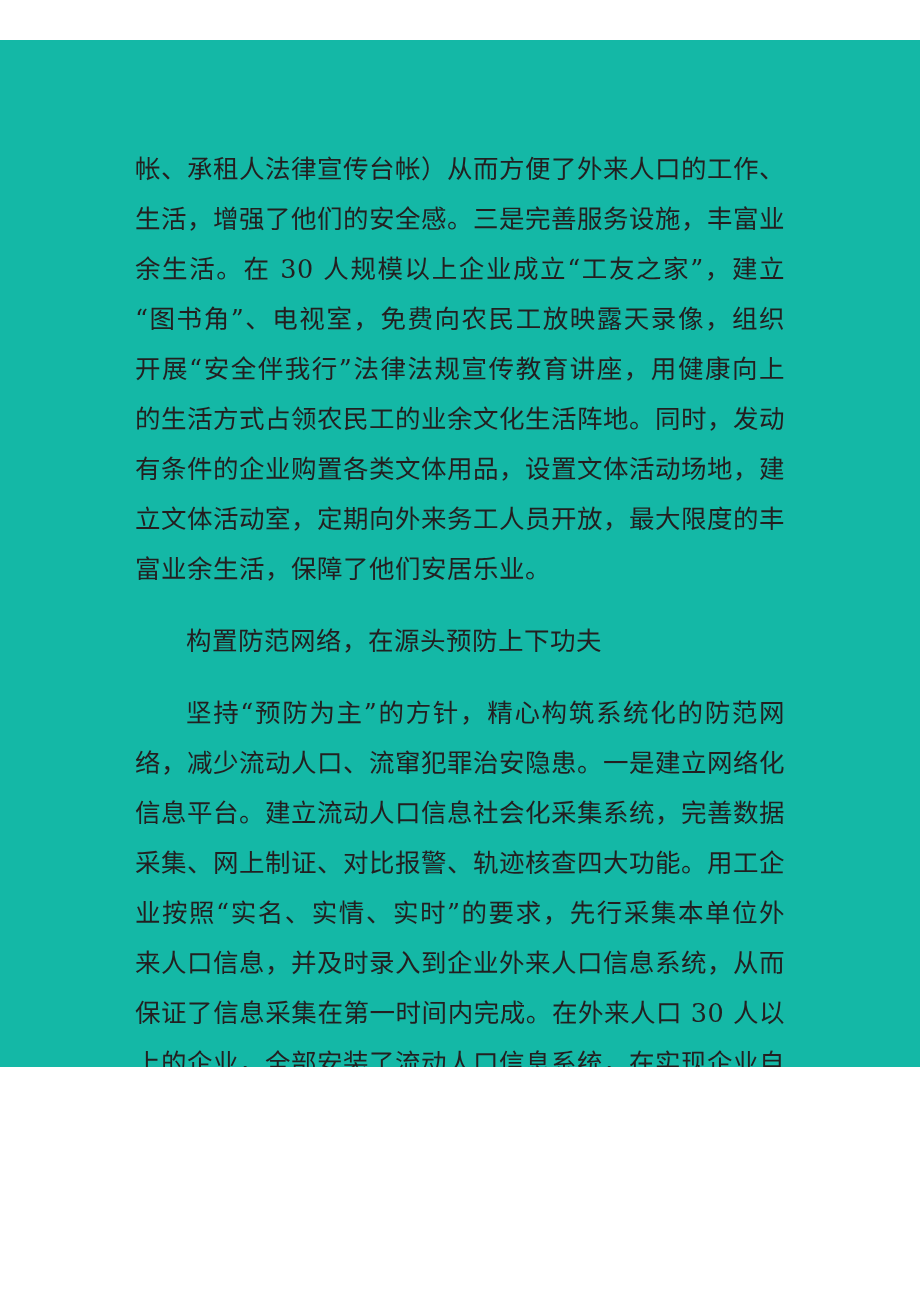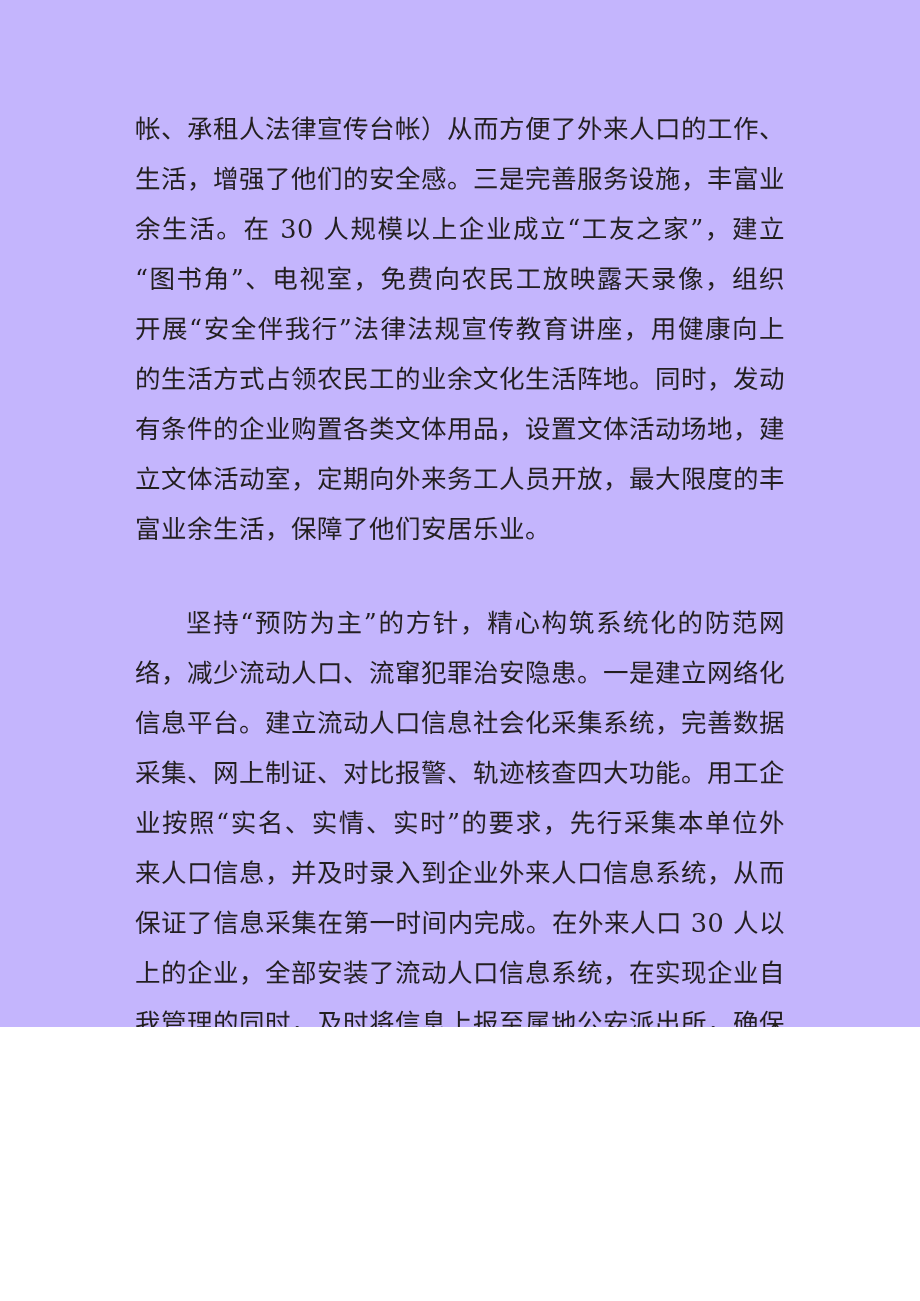--- a/index.html
+++ b/index.html
@@ -10,23 +10,24 @@
   }
 
   body {
     font-family: "DejaVu Sans", "Liberation Sans", sans-serif;
   }
 
   .page {
     position: relative;
     width: 920px;
     height: 1027px;
-    background: #c4b5fd;
+    background: #14b8a6;
     overflow: hidden;
     box-sizing: border-box;
+    margin-top: 40px;
   }
 
   .doc-body {
     position: absolute;
     left: 135px;
     top: 104px;
     width: 650px;
   }
 
   
@@ -76,19 +77,20 @@
 </head>
 <body>
 
 <div class="page">
   <div class="doc-body">
 
     <p class="para continuation">帐、承租人法律宣传台帐）从而方便了外来人口的工作、生活，增强了他们的安全感。三是完善服务设施，丰富业余生活。在 30 人规模以上企业成立“工友之家”，建立“图书角”、电视室，免费向农民工放映露天录像，组织开展“安全伴我行”法律法规宣传教育讲座，用健康向上的生活方式占领农民工的业余文化生活阵地。同时，发动有条件的企业购置各类文体用品，设置文体活动场地，建立文体活动室，定期向外来务工人员开放，最大限度的丰富业余生活，保障了他们安居乐业。</p>
 
     <div class="heading-gap"></div>
 
+    <h2 class="heading">构置防范网络，在源头预防上下功夫</h2>
 
     <div class="heading-gap"></div>
 
     <p class="para indent">坚持“预防为主”的方针，精心构筑系统化的防范网络，减少流动人口、流窜犯罪治安隐患。一是建立网络化信息平台。建立流动人口信息社会化采集系统，完善数据采集、网上制证、对比报警、轨迹核查四大功能。用工企业按照“实名、实情、实时”的要求，先行采集本单位外来人口信息，并及时录入到企业外来人口信息系统，从而保证了信息采集在第一时间内完成。在外来人口 30 人以上的企业，全部安装了流动人口信息系统，在实现企业自我管理的同时，及时将信息上报至属地公安派出所，确保了派出所与用工单位的连线共振。坚持信息控面，积极物建信息员作为外来人口管理的“神经末梢”，将租赁房屋业主、企业业主和现实表现较好的外来人口纳入信息员队伍，共发展信息员 151 名。围绕流窜违法犯罪分子可能涉足的重点行业场所、建筑工地、厂矿等，构建“尖子”信息员，为公安机关提供最新、最快的外来人口变动信息，并及时地将外来人口、出租房屋全部纳入派出所综合信息系统，随时输入，及时更新。二是开展针对性法制教育。深入开展“送法到企”活动，增强企业外来务工人</p>
 
   </div>
 </div>
 
 </body></html>

